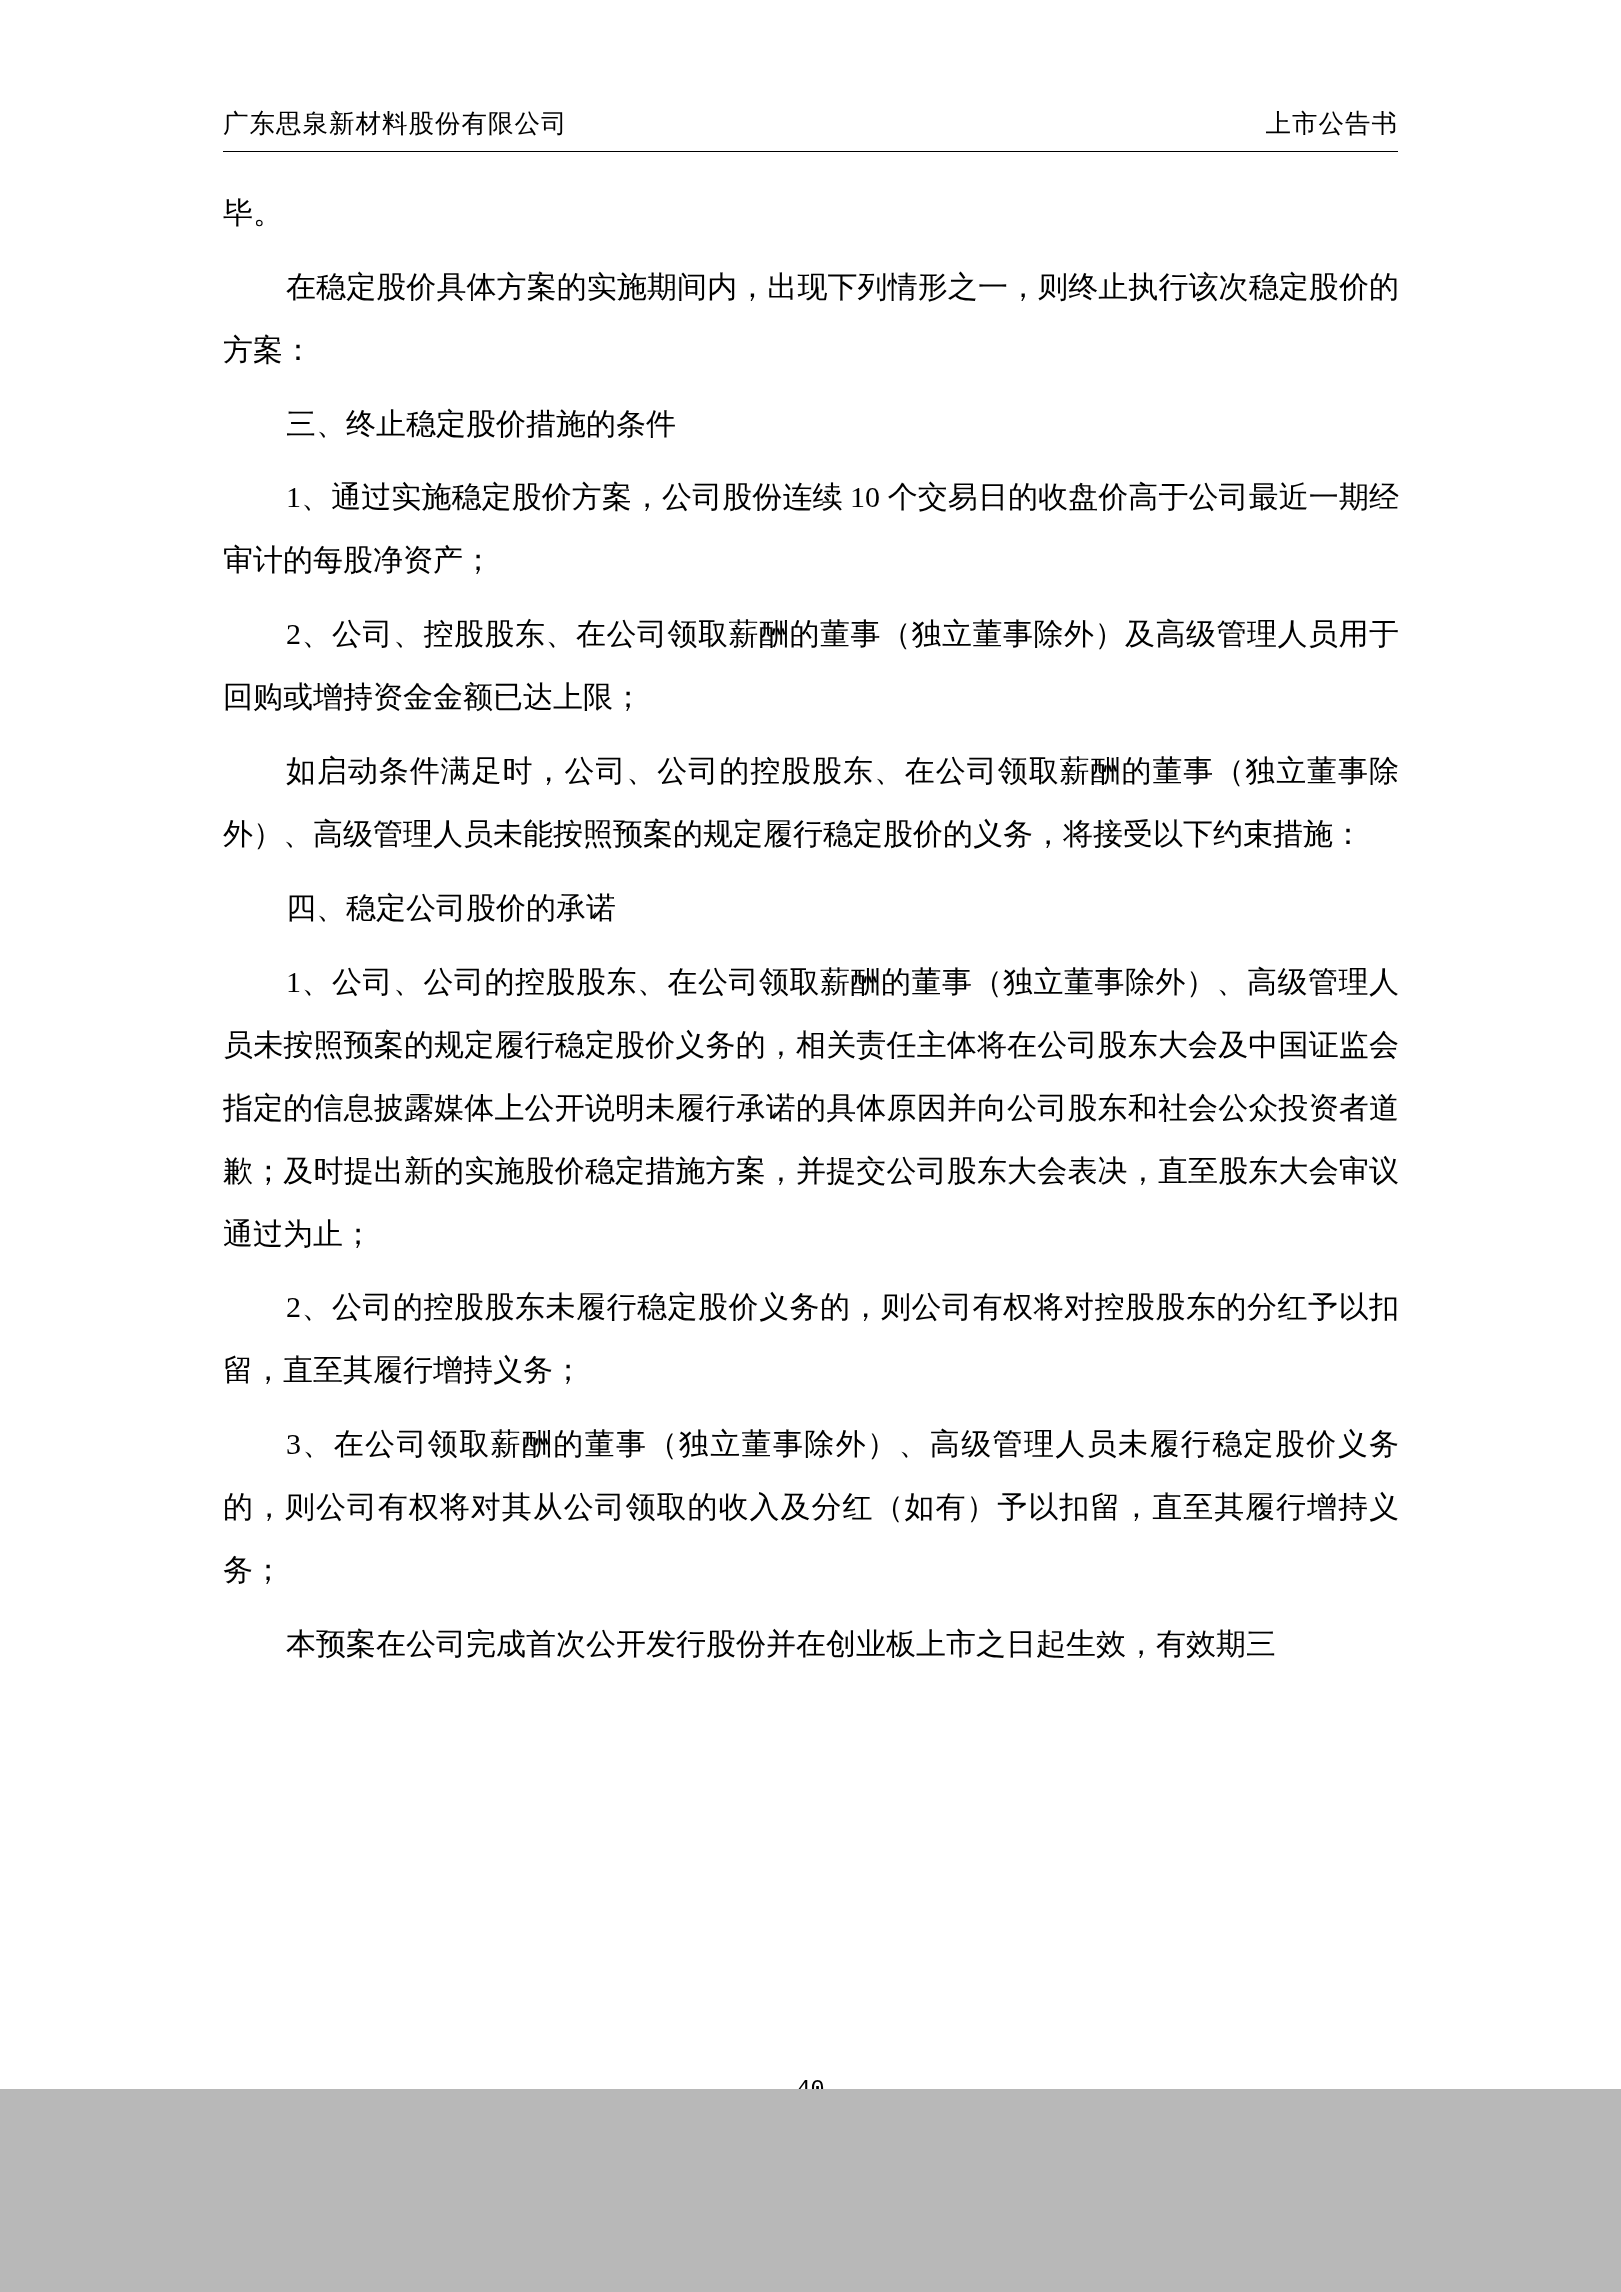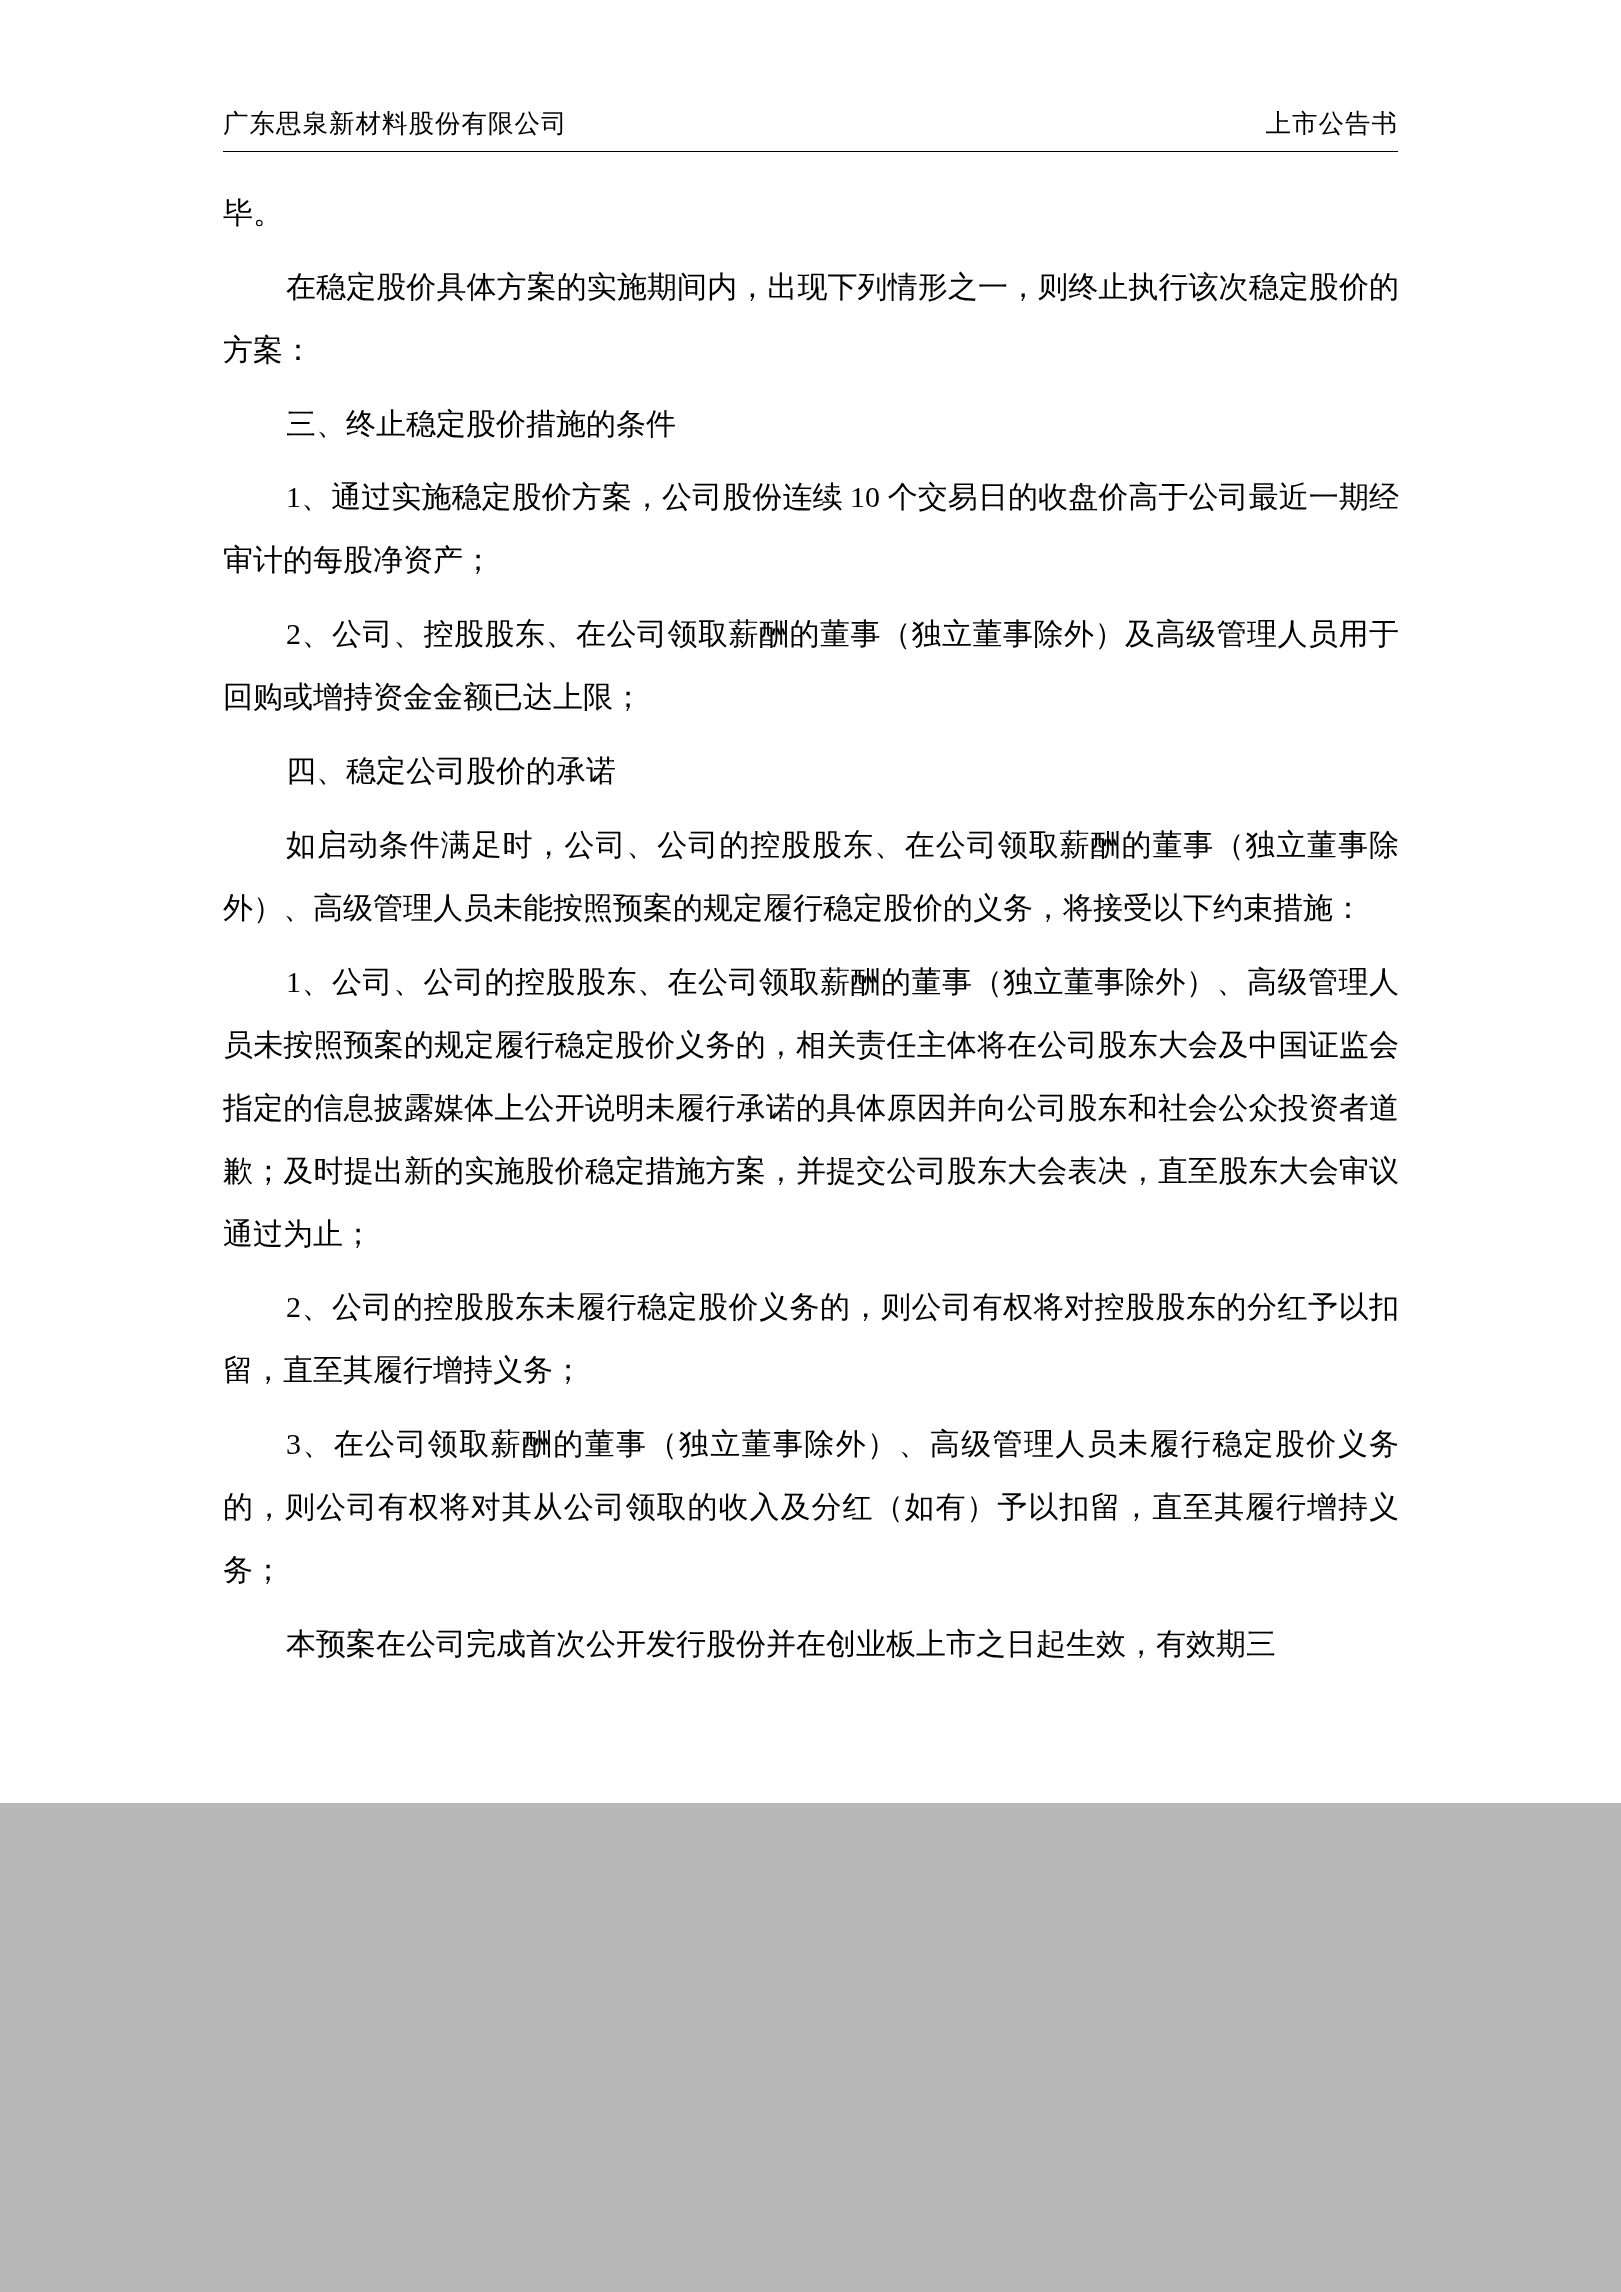--- a/index.html
+++ b/index.html
@@ -2,21 +2,21 @@
 <html><head>
 <meta charset="utf-8">
 <style>
   html, body {
     margin: 0;
     padding: 0;
     background: #b8b8b8;
   }
   .page {
     width: 1621px;
-    height: 1803px;
+    height: 2089px;
     background: #ffffff;
     margin: 0 auto;
     position: relative;
     box-sizing: border-box;
     font-family: "Liberation Serif", "DejaVu Serif", serif;
     color: #000000;
   }
   .header {
     position: absolute;
     left: 223px;
@@ -76,22 +76,22 @@
     </div>
     <div class="header-rule"></div>
   </div>
 
   <div class="body-text">
     <p class="noindent">毕。</p>
     <p class="para">在稳定股价具体方案的实施期间内，出现下列情形之一，则终止执行该次稳定股价的方案：</p>
     <p class="para">三、终止稳定股价措施的条件</p>
     <p class="para">1、通过实施稳定股价方案，公司股份连续 10 个交易日的收盘价高于公司最近一期经审计的每股净资产；</p>
     <p class="para">2、公司、控股股东、在公司领取薪酬的董事（独立董事除外）及高级管理人员用于回购或增持资金金额已达上限；</p>
+    <p class="para">如启动条件满足时，公司、公司的控股股东、在公司领取薪酬的董事（独立董事除外）、高级管理人员未能按照预案的规定履行稳定股价的义务，将接受以下约束措施：</p>
     <p class="para">四、稳定公司股价的承诺</p>
-    <p class="para">如启动条件满足时，公司、公司的控股股东、在公司领取薪酬的董事（独立董事除外）、高级管理人员未能按照预案的规定履行稳定股价的义务，将接受以下约束措施：</p>
     <p class="para">1、公司、公司的控股股东、在公司领取薪酬的董事（独立董事除外）、高级管理人员未按照预案的规定履行稳定股价义务的，相关责任主体将在公司股东大会及中国证监会指定的信息披露媒体上公开说明未履行承诺的具体原因并向公司股东和社会公众投资者道歉；及时提出新的实施股价稳定措施方案，并提交公司股东大会表决，直至股东大会审议通过为止；</p>
     <p class="para">2、公司的控股股东未履行稳定股价义务的，则公司有权将对控股股东的分红予以扣留，直至其履行增持义务；</p>
     <p class="para">3、在公司领取薪酬的董事（独立董事除外）、高级管理人员未履行稳定股价义务的，则公司有权将对其从公司领取的收入及分红（如有）予以扣留，直至其履行增持义务；</p>
     <p class="para">本预案在公司完成首次公开发行股份并在创业板上市之日起生效，有效期三</p>
   </div>
 
   <div class="footer">
     <span>40</span>
   </div>
 

